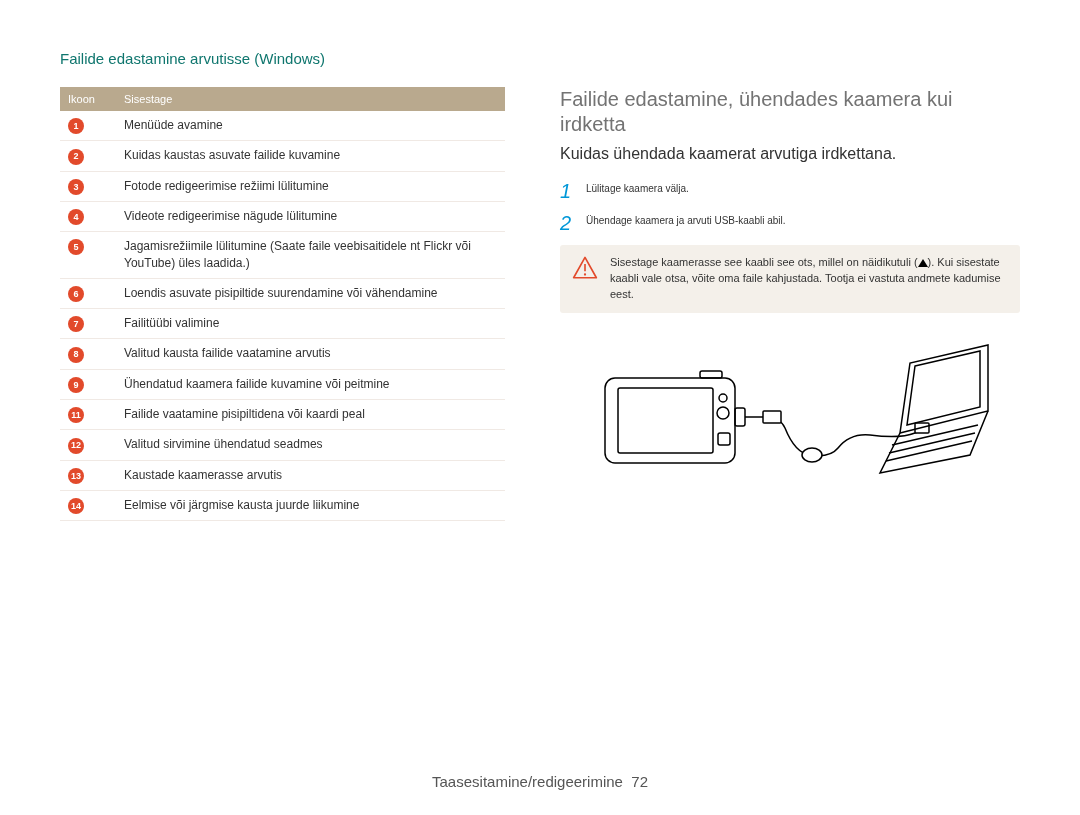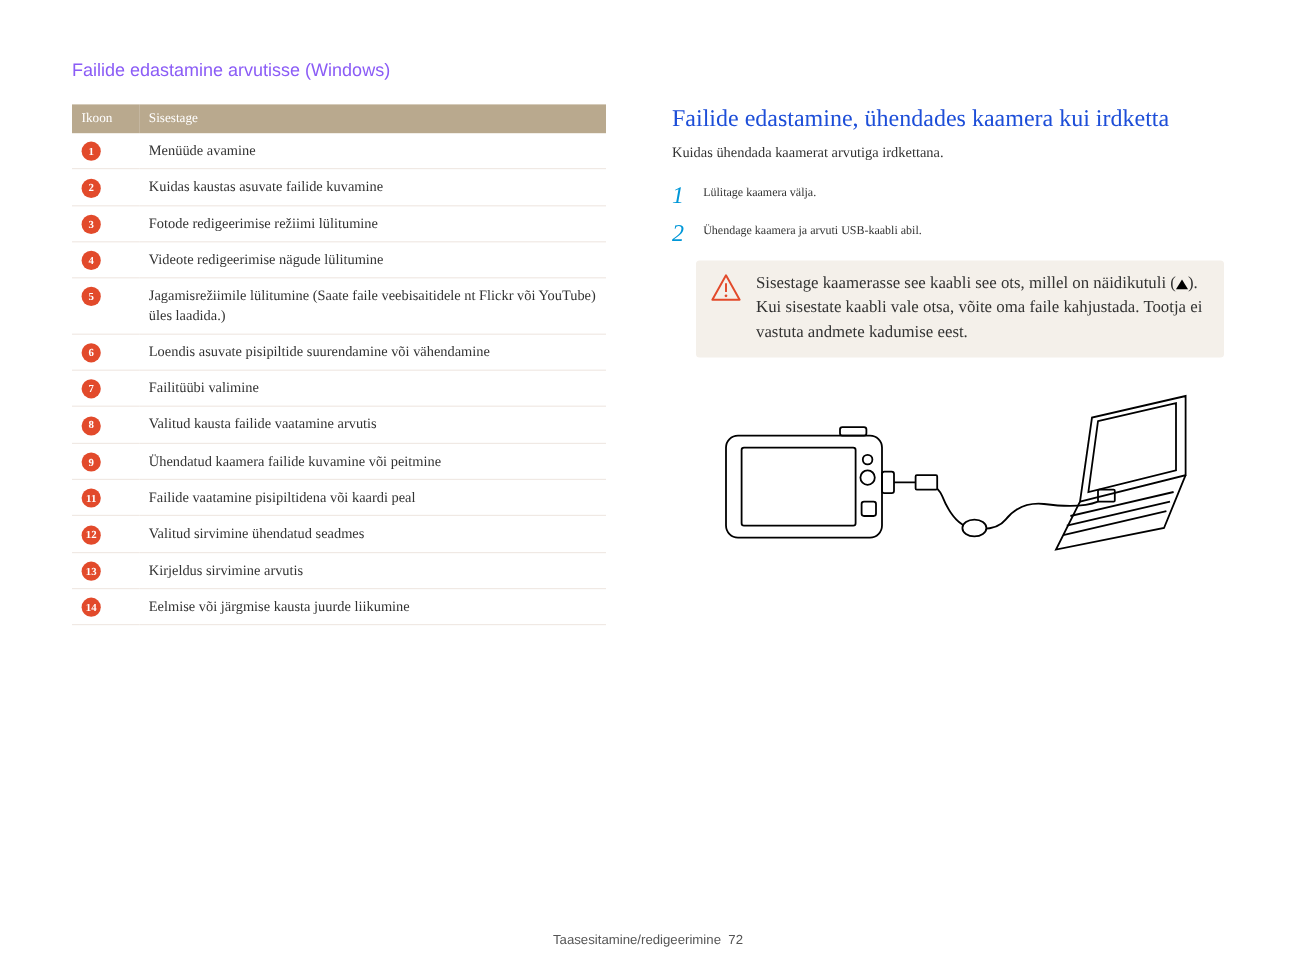--- a/index.html
+++ b/index.html
@@ -7,28 +7,27 @@
     font-family: Arial, Helvetica, sans-serif;
     font-size: 12px;
     color: #333;
     background: #fff;
     width: 1080px;
     height: 815px;
     padding: 50px 60px 20px 60px;
     position: relative;
   }
   .header-title {
-    color: #8b5cf6;
+    color: #0f766e;
     font-size: 15px;
     margin-bottom: 20px;
   }
   .columns {
     display: flex;
     gap: 55px;
-    font-family: Liberation Serif, serif;
   }
   .left-col { width: 445px; }
   .right-col { width: 460px; }
 
   table.icon-table {
     width: 100%;
     border-collapse: collapse;
     font-size: 12px;
   }
   table.icon-table thead th {
@@ -51,28 +50,28 @@
     border-radius: 50%;
     background: #e24a2b;
     color: #fff;
     display: inline-flex;
     align-items: center; justify-content: center;
     font-size: 9px;
     font-weight: bold;
   }
 
   .section-heading {
-    color: #1d4ed8;
+    color: #737373;
     font-size: 20px;
     font-weight: normal;
     line-height: 1.25;
     margin-bottom: 8px;
   }
   .section-intro {
-    font-size: 12px;
+    font-size: 16px;
     margin-bottom: 18px;
   }
 
   .step {
     display: flex;
     margin-bottom: 12px;
   }
   .step-num {
     color: #0097d8;
     font-style: italic;
@@ -84,24 +83,23 @@
   .step-text {
     font-size: 10px;
     padding-top: 2px;
   }
 
   .warning-box {
     background: #f4f0ea;
     border-radius: 3px;
     padding: 10px 0 10px 50px;
     position: relative;
-    font-size: 14px;
+    font-size: 11px;
     line-height: 1.45;
     margin-top: 4px;
-    margin-left: 20px;
   }
   .warning-box .warn-icon {
     position: absolute;
     left: 12px; top: 10px;
     width: 26px; height: 26px;
   }
   .warn-icon svg { width: 100%; height: 100%; }
 
   .up-tri {
     display: inline-block;
@@ -117,21 +115,21 @@
     display: flex;
     justify-content: center;
   }
   .illustration svg { width: 420px; height: 180px; }
 
   .footer {
     position: absolute;
     bottom: 25px;
     left: 0; right: 0;
     text-align: center;
-    font-size: 11px;
+    font-size: 15px;
     color: #555;
   }
 </style>
 </head>
 <body>
 
 <div class="header-title">Failide edastamine arvutisse (Windows)</div>
 
 <div class="columns">
   <div class="left-col">
@@ -182,21 +180,21 @@
           <tr>
             <td><span class="icon-num">11</span></td>
             <td>Failide vaatamine pisipiltidena või kaardi peal</td>
           </tr>
           <tr>
             <td><span class="icon-num">12</span></td>
             <td>Valitud sirvimine ühendatud seadmes</td>
           </tr>
           <tr>
             <td><span class="icon-num">13</span></td>
-            <td>Kirjeldus sirvimine arvutis</td>
+            <td>Kaustade kaamerasse arvutis</td>
           </tr>
           <tr>
             <td><span class="icon-num">14</span></td>
             <td>Eelmise või järgmise kausta juurde liikumine</td>
           </tr>
         </tbody>
     </table>
   </div>
 
   <div class="right-col">

